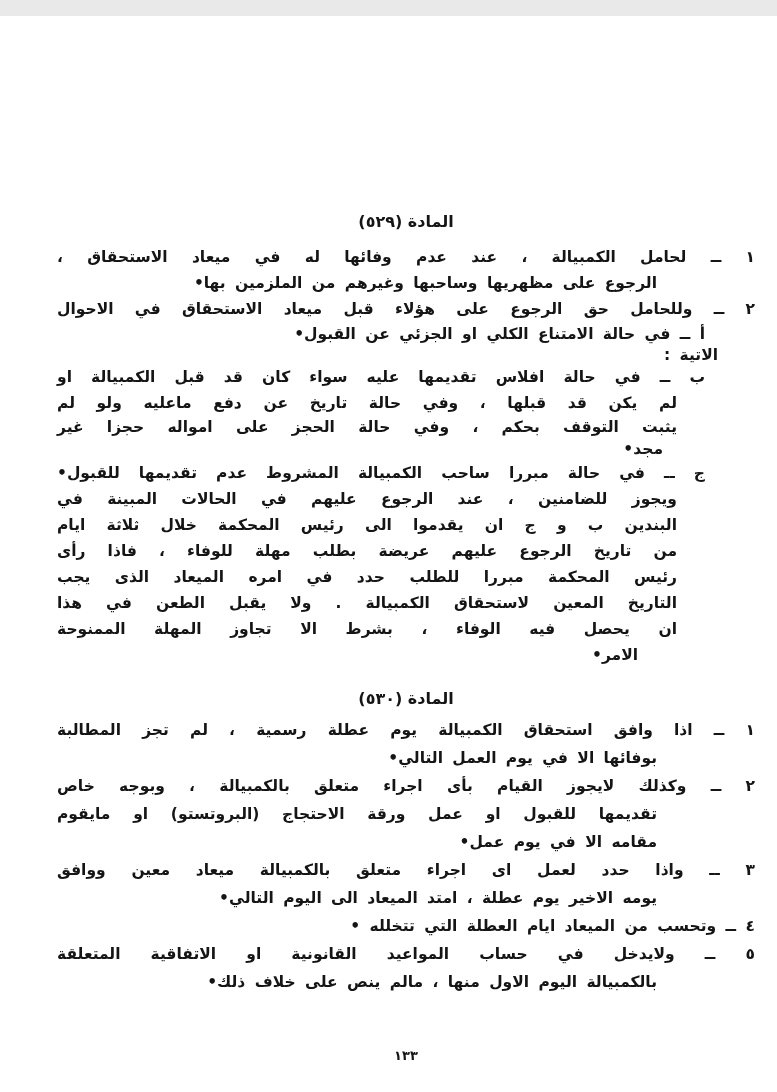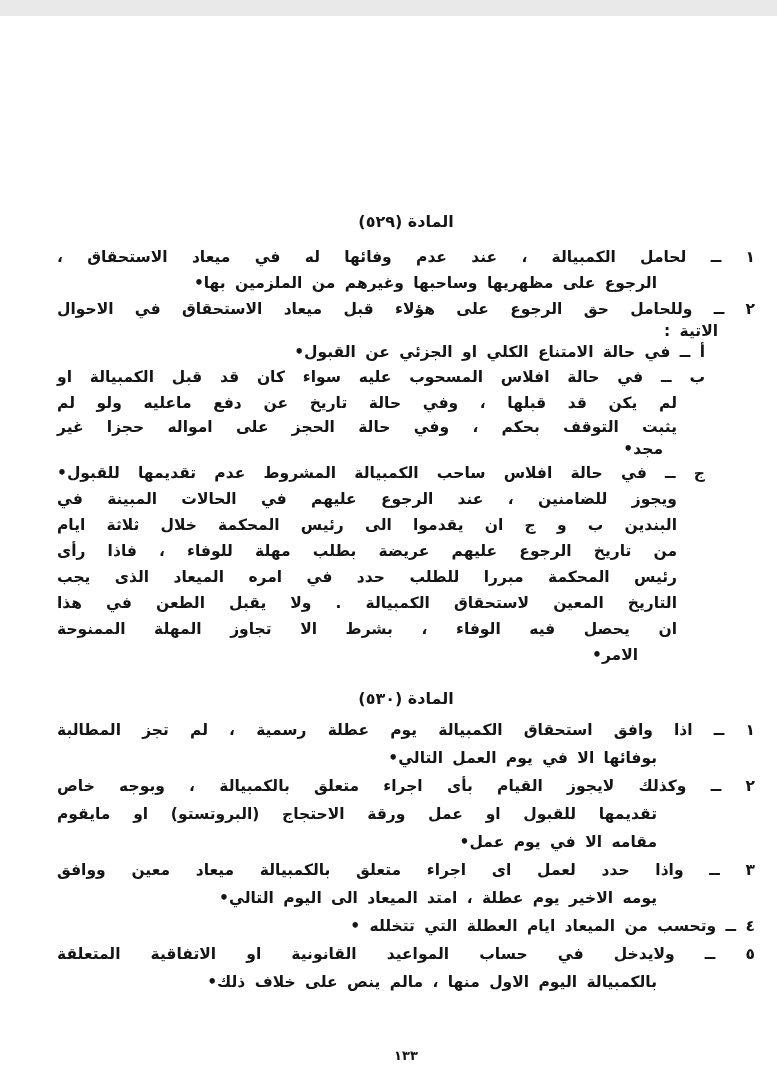--- a/index.html
+++ b/index.html
@@ -68,27 +68,27 @@
 <body>
 
 <div class="page">
   <div class="content">
 
     <div class="heading h529">المادة (٥٢٩)</div>
     <div class="a529">
       <div class="ln j mt9">١ ــ لحامل الكمبيالة ، عند عدم وفائها له في ميعاد الاستحقاق ،</div>
       <div class="ln i1">الرجوع على مظهريها وساحبها وغيرهم من الملزمين بها•</div>
       <div class="ln j">٢ ــ وللحامل حق الرجوع على هؤلاء قبل ميعاد الاستحقاق في الاحوال</div>
+      <div class="ln s0 h24">أ ــ في حالة الامتناع الكلي او الجزئي عن القبول•</div>
       <div class="ln pr37 h18">الاتية :</div>
-      <div class="ln s0 h24">أ ــ في حالة الامتناع الكلي او الجزئي عن القبول•</div>
-      <div class="ln s0 j">ب ــ في حالة افلاس المسحوب عليه سواء كان قد قبل الكمبيالة او</div>
+      <div class="ln s0 j">ب ــ في حالة افلاس تقديمها عليه سواء كان قد قبل الكمبيالة او</div>
       <div class="ln s1 j">لم يكن قد قبلها ، وفي حالة تاريخ عن دفع ماعليه ولو لم</div>
       <div class="ln s1 j h22">يثبت التوقف بحكم ، وفي حالة الحجز على امواله حجزا غير</div>
       <div class="ln pr92 h22">مجد•</div>
-      <div class="ln s0 j">ج ــ في حالة افلاس ساحب الكمبيالة المشروط عدم تقديمها للقبول•</div>
+      <div class="ln s0 j">ج ــ في حالة مبررا ساحب الكمبيالة المشروط عدم تقديمها للقبول•</div>
       <div class="ln s1 j">ويجوز للضامنين ، عند الرجوع عليهم في الحالات المبينة في</div>
       <div class="ln s1 j">البندين ب و ج ان يقدموا الى رئيس المحكمة خلال ثلاثة ايام</div>
       <div class="ln s1 j">من تاريخ الرجوع عليهم عريضة بطلب مهلة للوفاء ، فاذا رأى</div>
       <div class="ln s1 j">رئيس المحكمة مبررا للطلب حدد في امره الميعاد الذى يجب</div>
       <div class="ln s1 j">التاريخ المعين لاستحقاق الكمبيالة . ولا يقبل الطعن في هذا</div>
       <div class="ln s1 j">ان يحصل فيه الوفاء ، بشرط الا تجاوز المهلة الممنوحة</div>
       <div class="ln pr117">الامر•</div>
     </div>
 
     <div class="heading h530">المادة (٥٣٠)</div>

